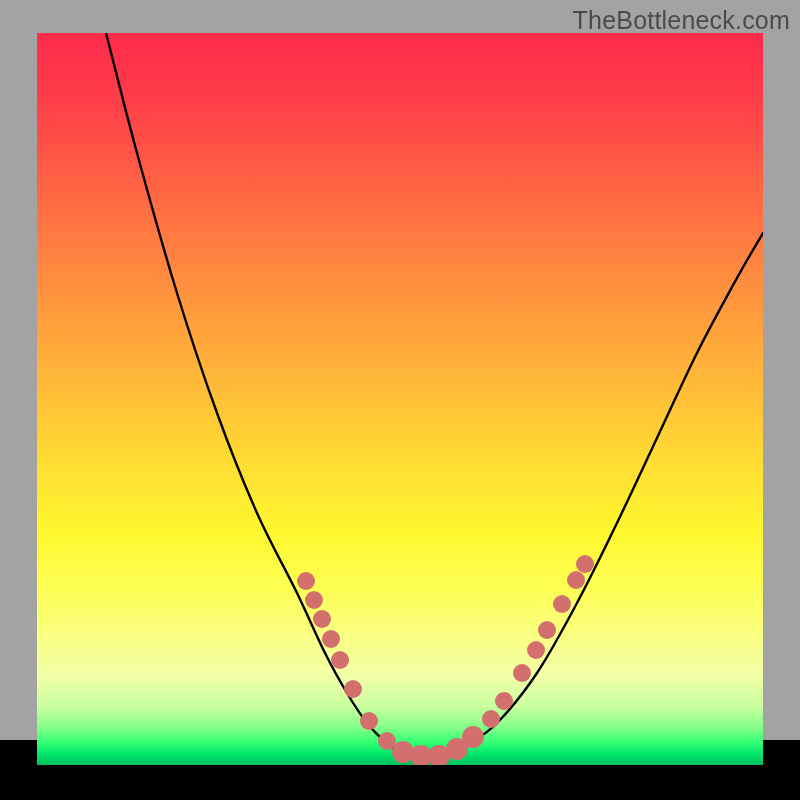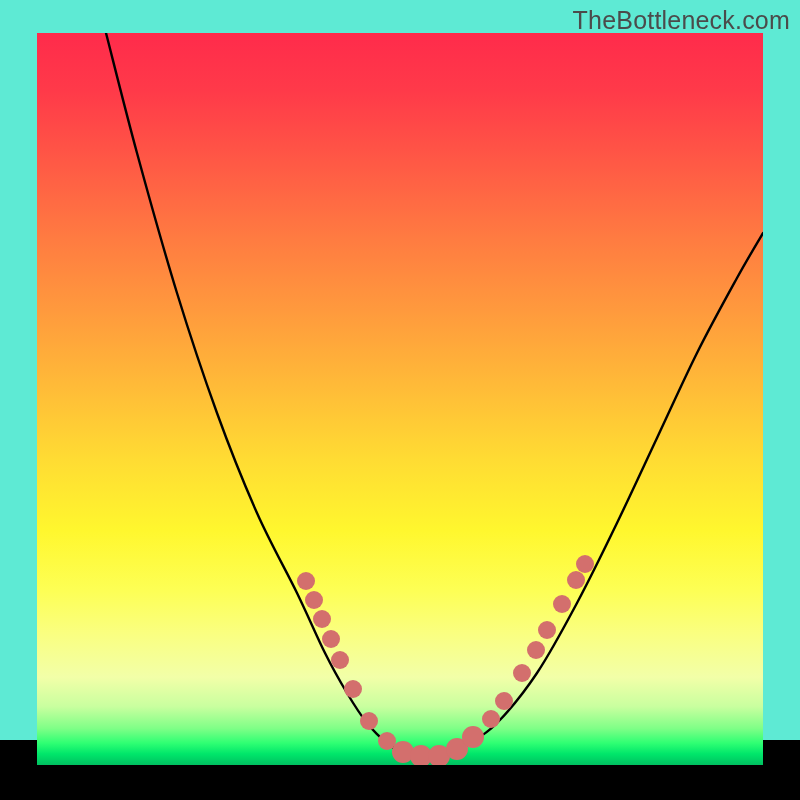--- a/index.html
+++ b/index.html
@@ -10,21 +10,21 @@
     background: #000;
     overflow: hidden;
     font-family: Arial, Helvetica, sans-serif;
   }
   .frame {
     position: absolute;
     left: 0;
     top: 0;
     width: 800px;
     height: 740px;
-    background: #5eead4;
+    background: #a3a3a3;
   }
   .plot {
     position: absolute;
     left: 37px;
     top: 33px;
     width: 726px;
     height: 732px;
     background: linear-gradient(to bottom,
       #ff2b4b 0%,
       #ff3a49 8%,

